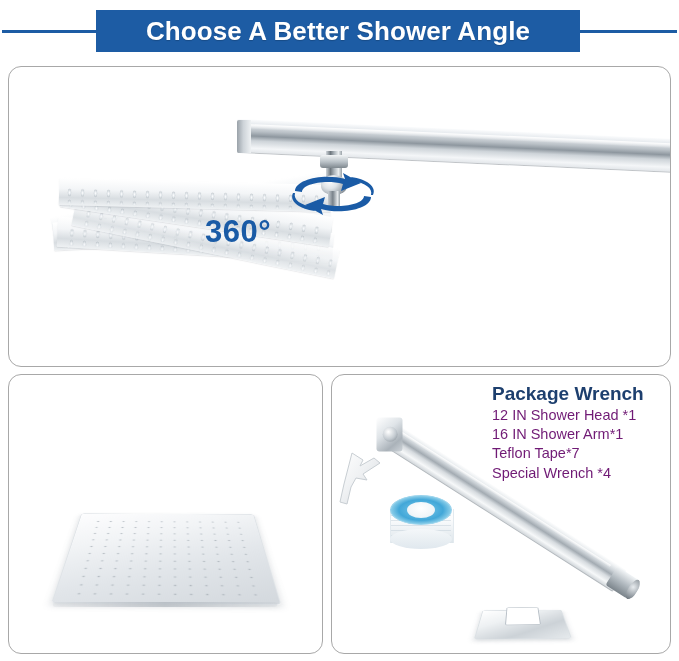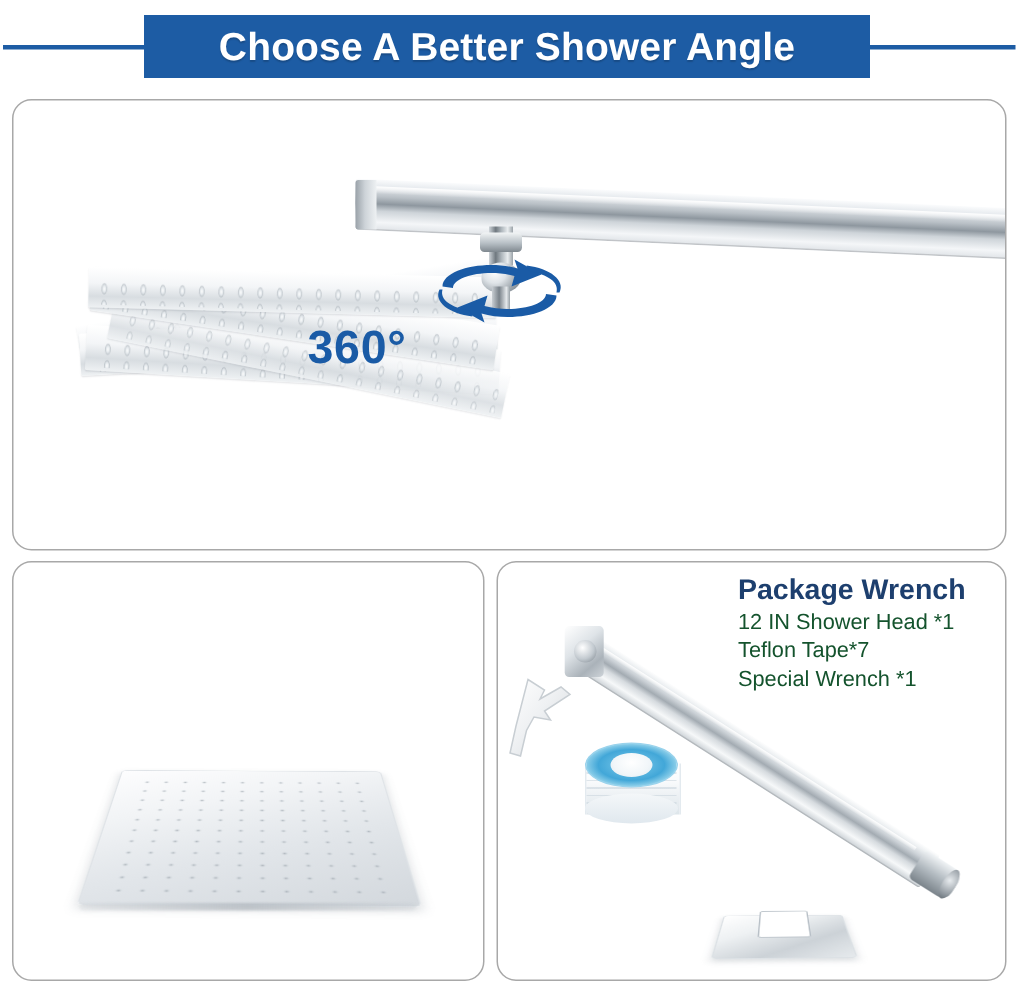--- a/index.html
+++ b/index.html
@@ -199,21 +199,21 @@
   .pkg-title {
     font-size: 19px;
     font-weight: bold;
     color: #1d3f6e;
     line-height: 1.15;
     margin: 0 0 1px 0;
     white-space: nowrap;
   }
   .pkg-item {
     font-size: 14.5px;
-    color: #14532d;
+    color: #701a75;
     line-height: 1.33;
     white-space: nowrap;
   }
 
   
   .arm-pkg {
     position: absolute;
     left: 60px; top: 48px;
     width: 270px; height: 26px;
     transform: rotate(32.5deg);
@@ -393,22 +393,23 @@
       </div>
       <div class="head-edge"></div>
     </div>
   </div>
 
   <div class="panel" id="panel-pkg">
 
     <div class="pkg-text">
       <div class="pkg-title">Package Wrench</div>
       <div class="pkg-item">12 IN Shower Head *1</div>
+      <div class="pkg-item">16 IN Shower Arm*1</div>
       <div class="pkg-item">Teflon Tape*7</div>
-      <div class="pkg-item">Special Wrench *1</div>
+      <div class="pkg-item">Special Wrench *4</div>
     </div>
 
     <div class="arm-pkg">
       <div class="bar"></div>
       <div class="hiline"></div>
       <div class="elbow"></div>
       <div class="inlet"></div>
       <div class="outlet"></div>
     </div>
 

